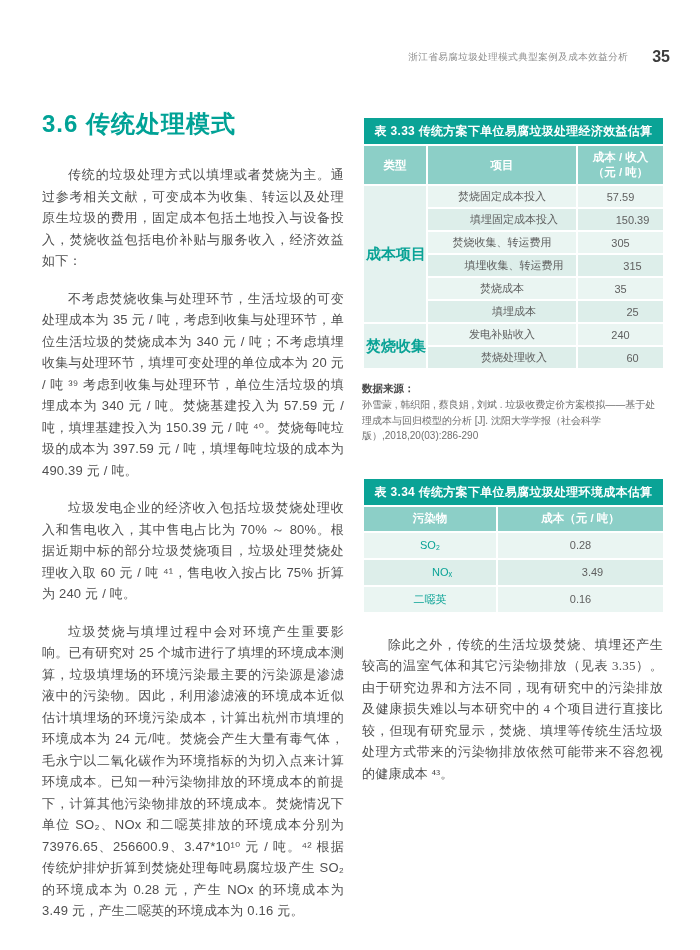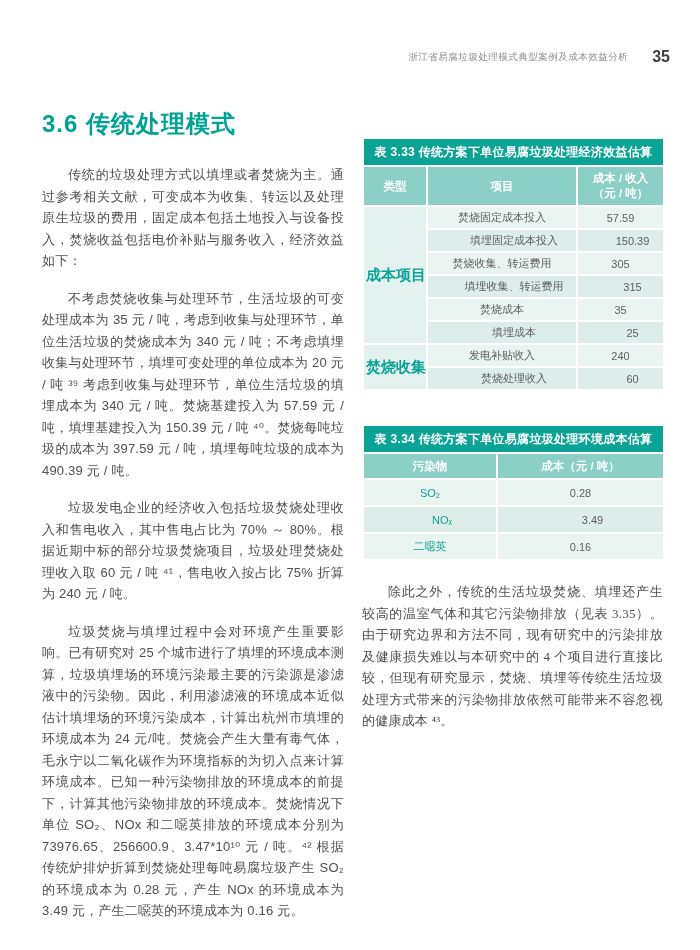--- a/index.html
+++ b/index.html
@@ -22,21 +22,21 @@
   }
   .page-header .page-num {
     font-size: 16px; color: #3c3c3c; font-weight: bold;
   }
 
   
   .left-col {
     position: absolute; left: 42px; top: 108px; width: 302px;
   }
   .right-col {
-    position: absolute; left: 362px; top: 137px; width: 301px;
+    position: absolute; left: 362px; top: 116px; width: 301px;
   }
 
   .section-title {
     color: #00a296;
     font-size: 24px;
     font-weight: bold;
     letter-spacing: 1px;
     margin-bottom: 24px;
   }
   .para {
@@ -167,20 +167,24 @@
         <td>发电补贴收入</td>
         <td>240</td>
       </tr>
       <tr class="row-dark">
         <td>焚烧处理收入</td>
         <td>60</td>
       </tr>
     </tbody>
   </table>
 
+  <div class="source-block">
+    <div class="source-label">数据来源：</div>
+    <div class="source-citation">孙雪蒙 , 韩织阳 , 蔡良娟 , 刘斌 . 垃圾收费定价方案模拟——基于处理成本与回归模型的分析 [J]. 沈阳大学学报（社会科学版）,2018,20(03):286-290</div>
+  </div>
 
   <div class="t34-wrap">
     <table class="t34">
       <colgroup>
           <col style="width:134px">
           <col style="width:167px">
         </colgroup>
       <thead>
         <tr>
           <th class="tbl-title" colspan="2">表 3.34 传统方案下单位易腐垃圾处理环境成本估算</th>

